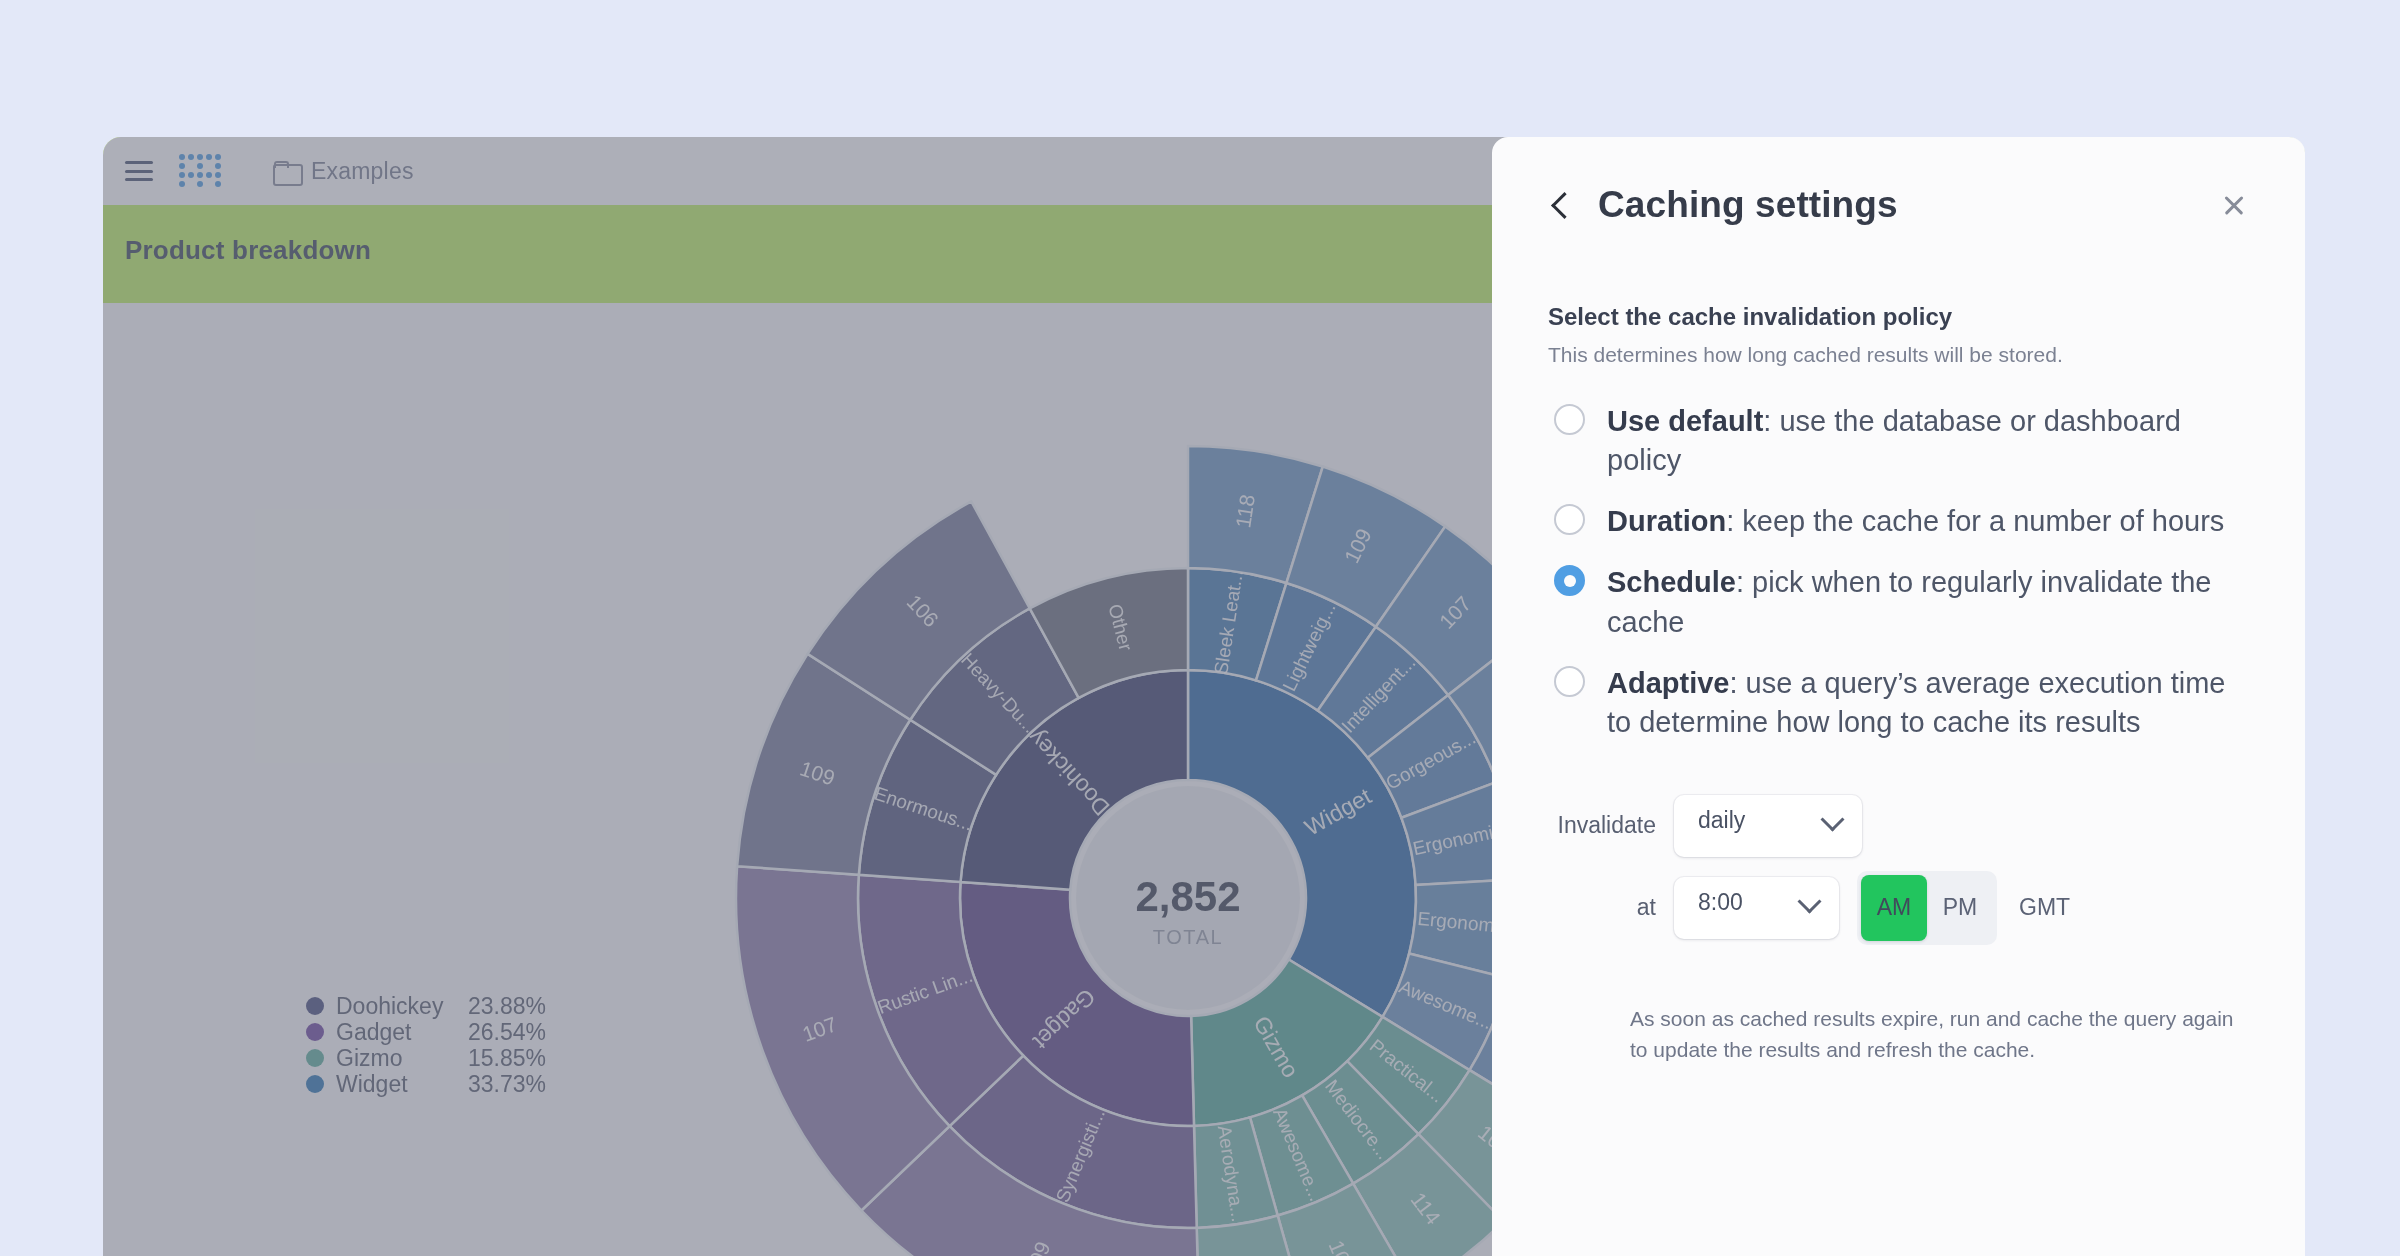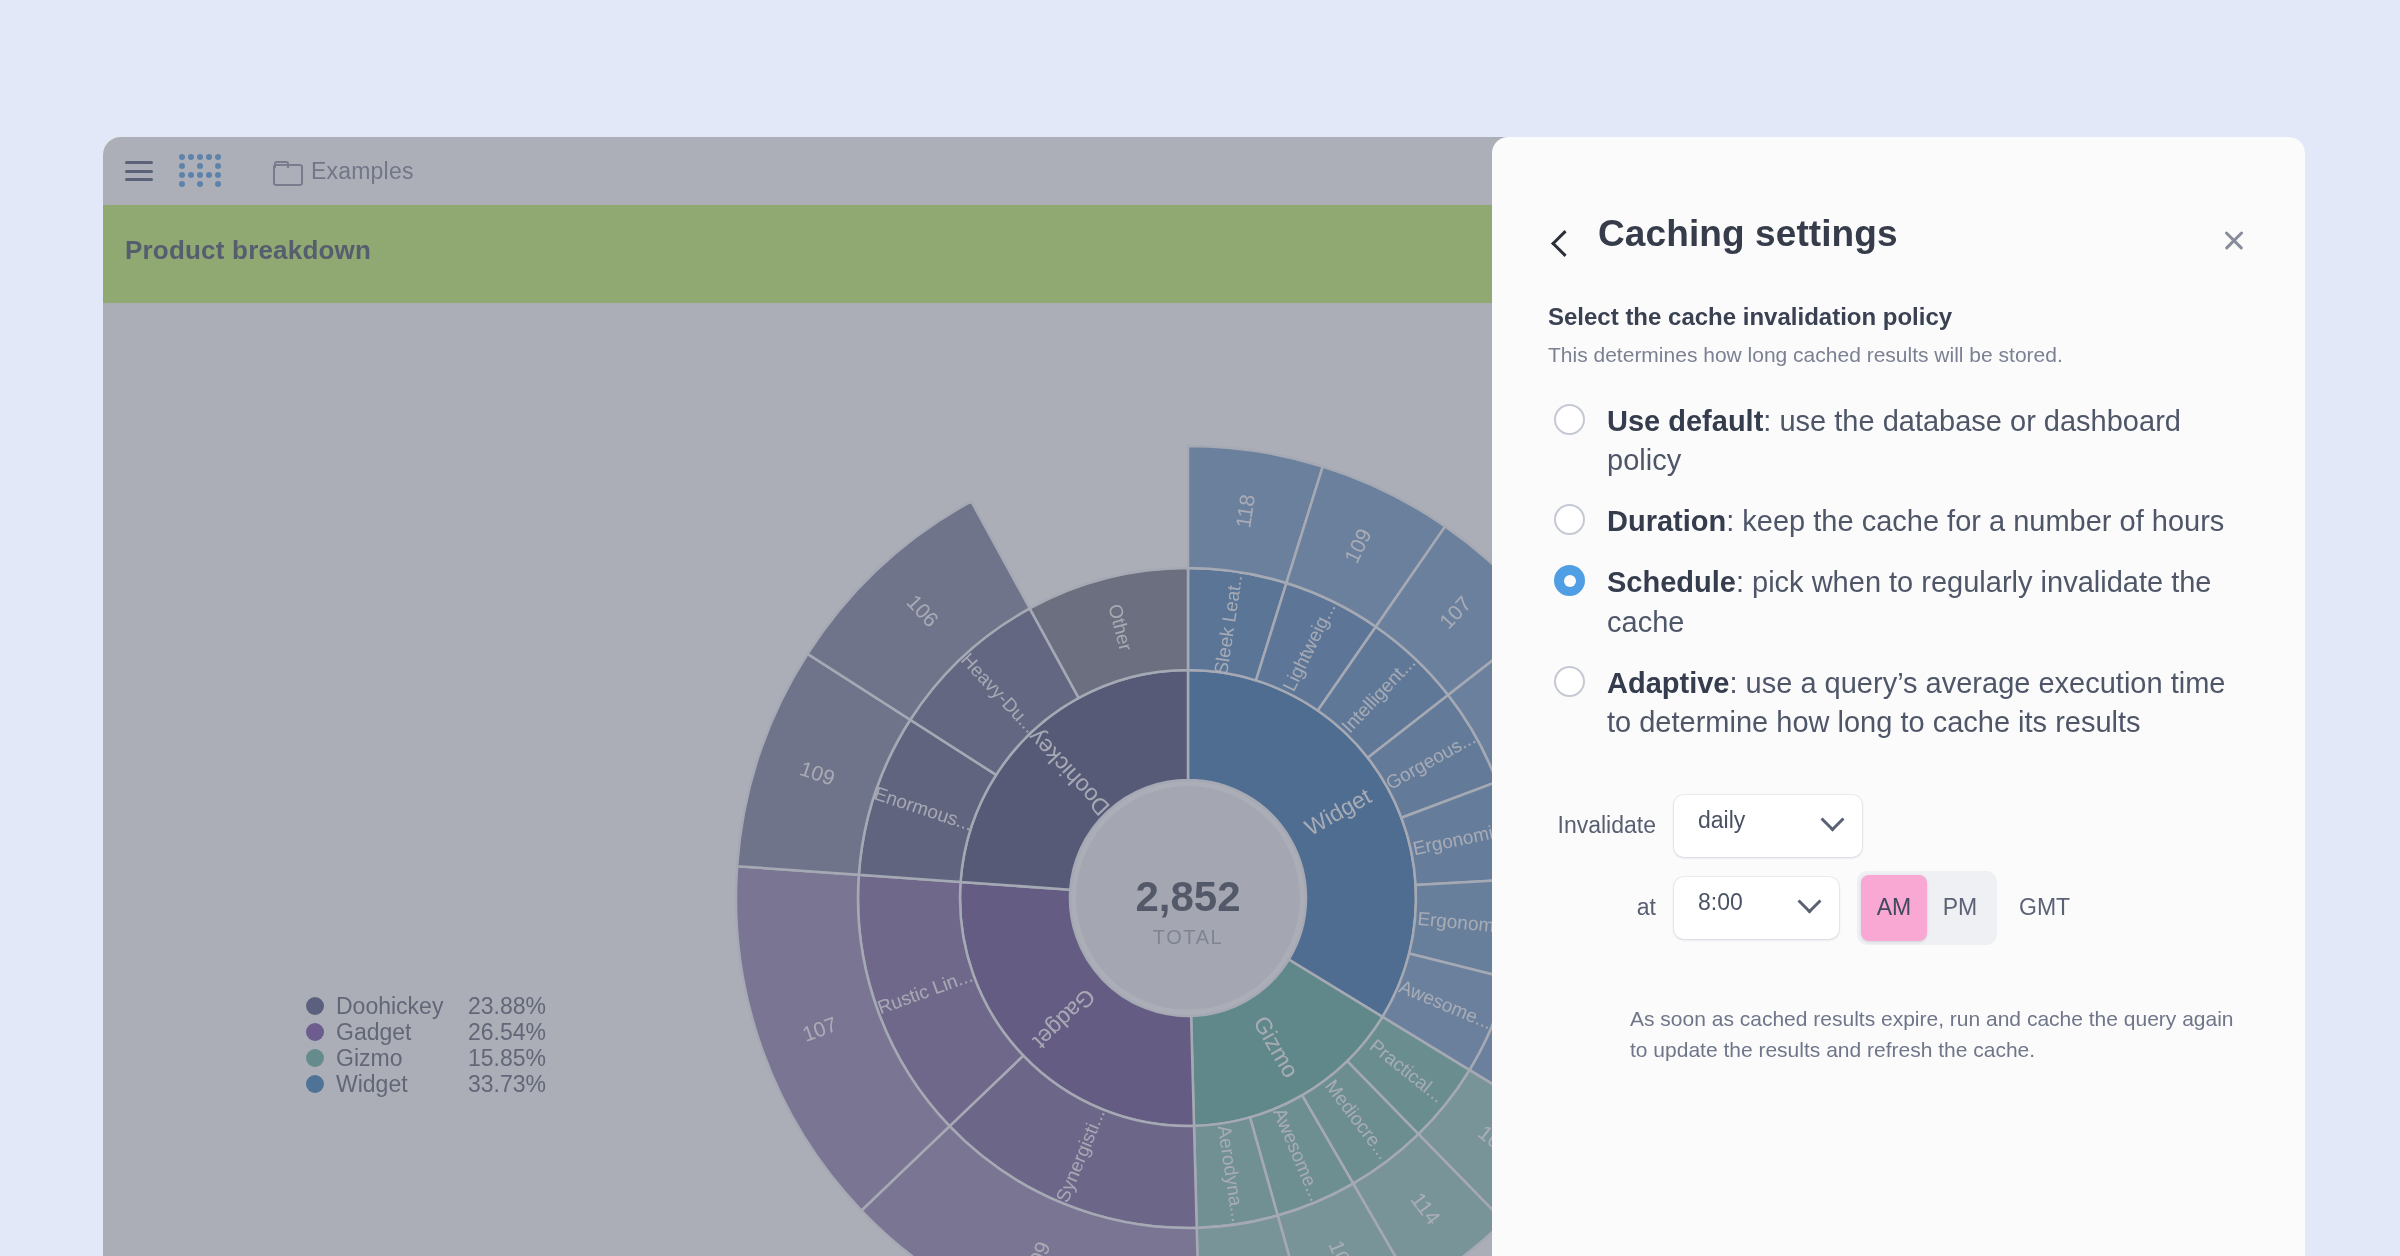--- a/index.html
+++ b/index.html
@@ -83,21 +83,21 @@
 
   
   .drawer {
     position: absolute; left: 1492px; top: 137px;
     width: 813px; height: 1119px;
     background: #fbfbfc;
     border-radius: 16px 16px 0 0;
     padding: 0 56px;
   }
   .drawer-head {
-    display: flex; align-items: flex-end;
+    display: flex; align-items: center;
     height: 118px; padding-top: 18px;
   }
   .back-chevron {
     width: 24px; height: 24px; position: relative; margin-right: 26px; cursor: pointer;
   }
   .back-chevron:before {
     content: ""; position: absolute; left: 7px; top: 3px;
     width: 16px; height: 16px;
     border-left: 3.5px solid #2b2f38; border-bottom: 3.5px solid #2b2f38;
     transform: rotate(45deg);
@@ -156,21 +156,21 @@
   }
   .ampm {
     margin-left: 18px; background: #eef0f4; border-radius: 10px;
     padding: 4px; display: flex; align-items: center; height: 74px;
   }
   .ampm-btn {
     width: 66px; height: 100%; border-radius: 8px;
     display: flex; align-items: center; justify-content: center;
     font-size: 23px; color: #5b6275; cursor: pointer;
   }
-  .ampm-btn.active { background: #f9a8d4; box-shadow: 0 1px 3px rgba(40,48,70,.15); color: #414a5c; }
+  .ampm-btn.active { background: #22c55e; box-shadow: 0 1px 3px rgba(40,48,70,.15); color: #414a5c; }
   .tz { font-size: 23px; color: #5b6275; margin-left: 22px; }
 
   .refresh { margin-top: 58px; }
   .refresh-head { display: flex; align-items: center; }
   .toggle {
     width: 58px; height: 32px; border-radius: 16px; background: #509ee3;
     position: relative; margin-right: 24px; flex: 0 0 auto; cursor: pointer;
   }
   .toggle .knob {
     position: absolute; right: 3px; top: 3px; width: 26px; height: 26px;

